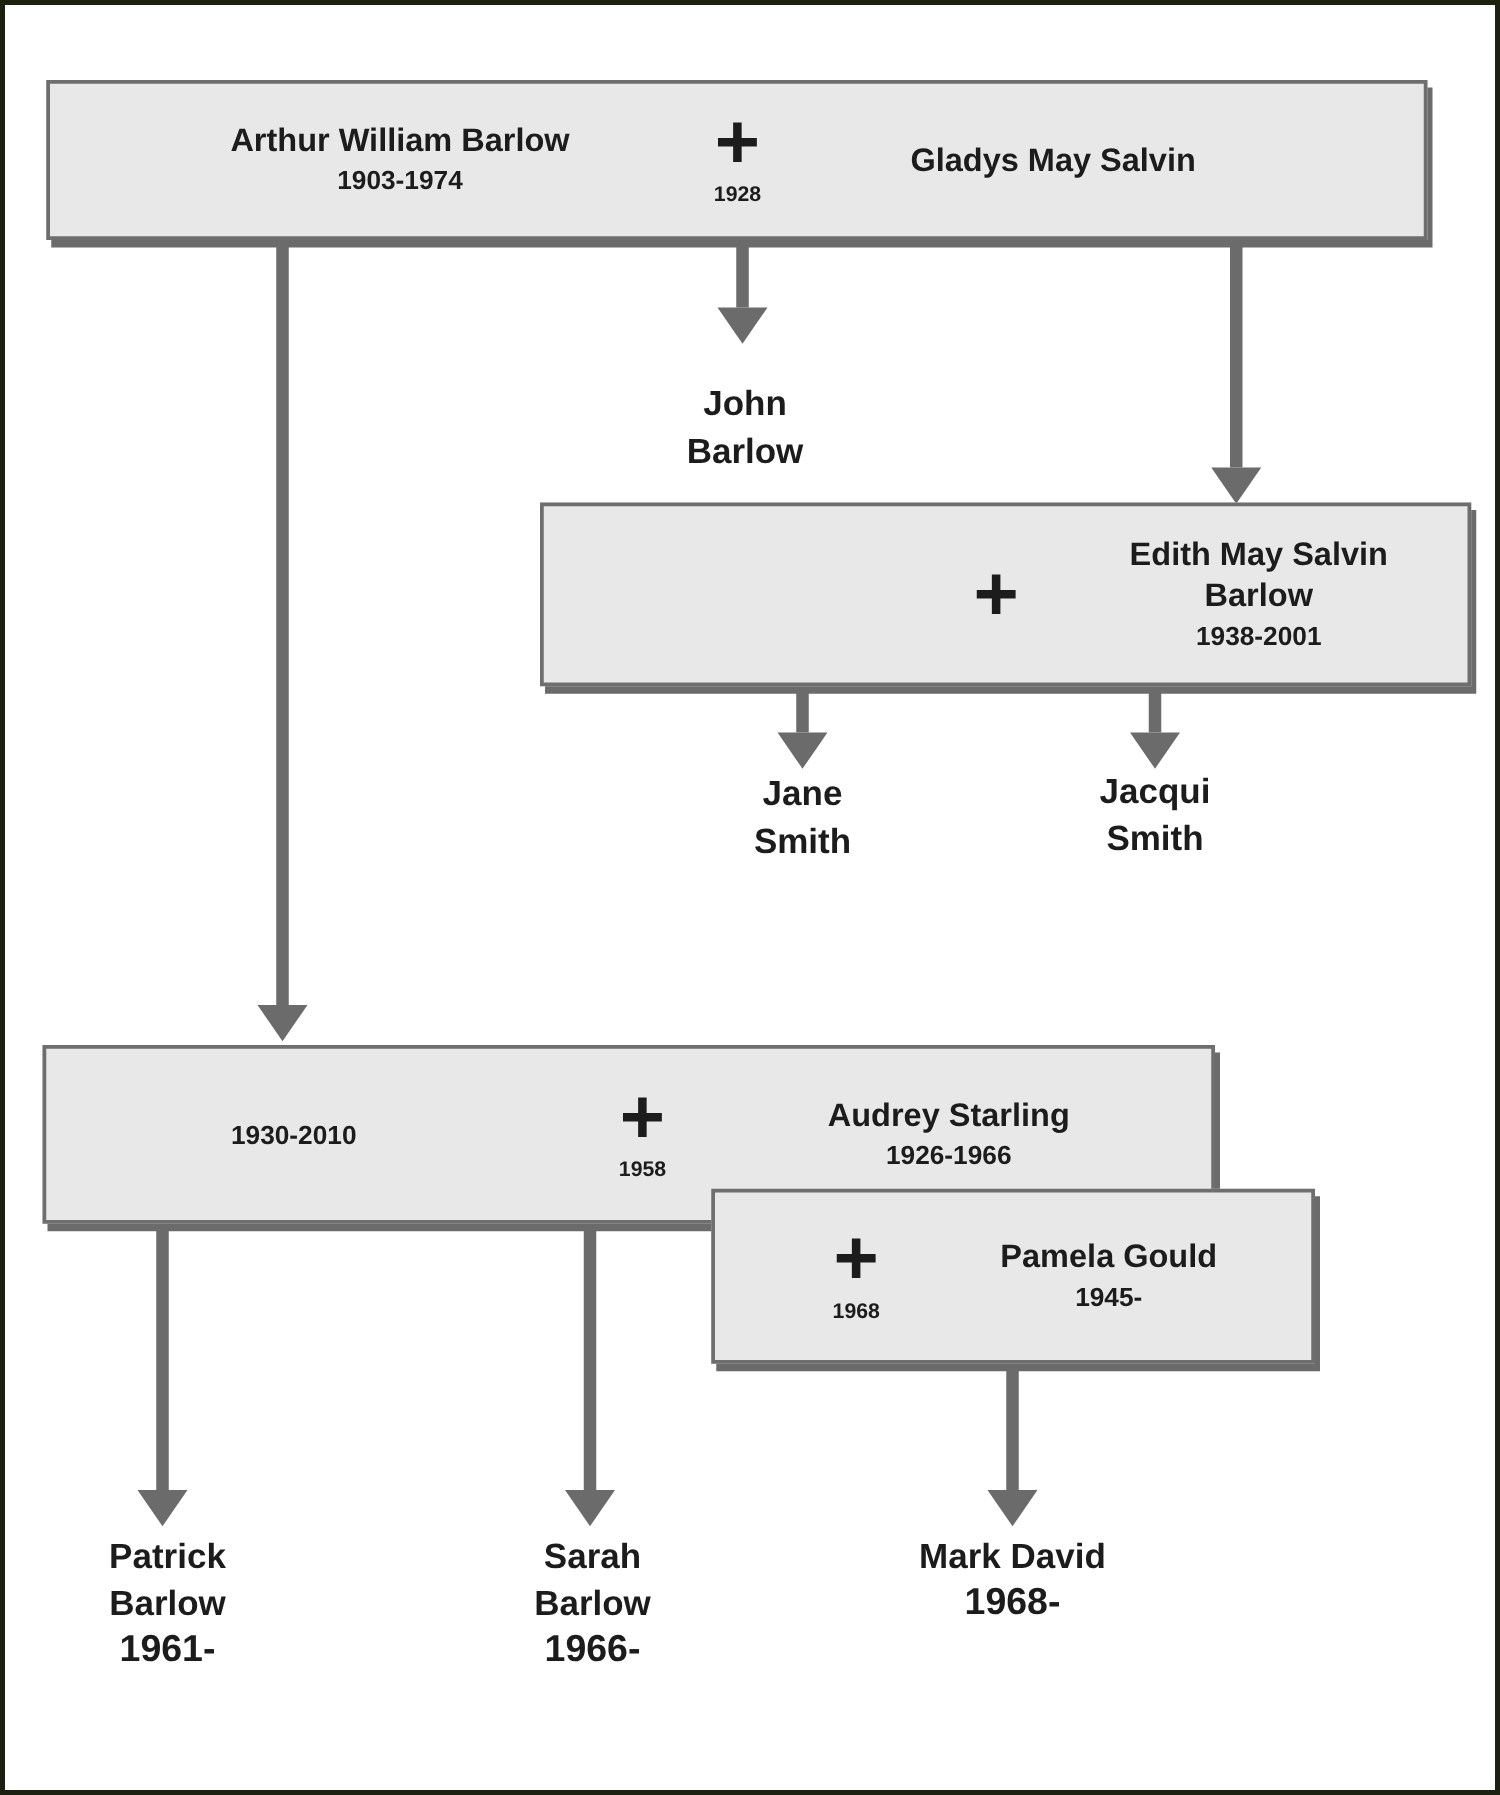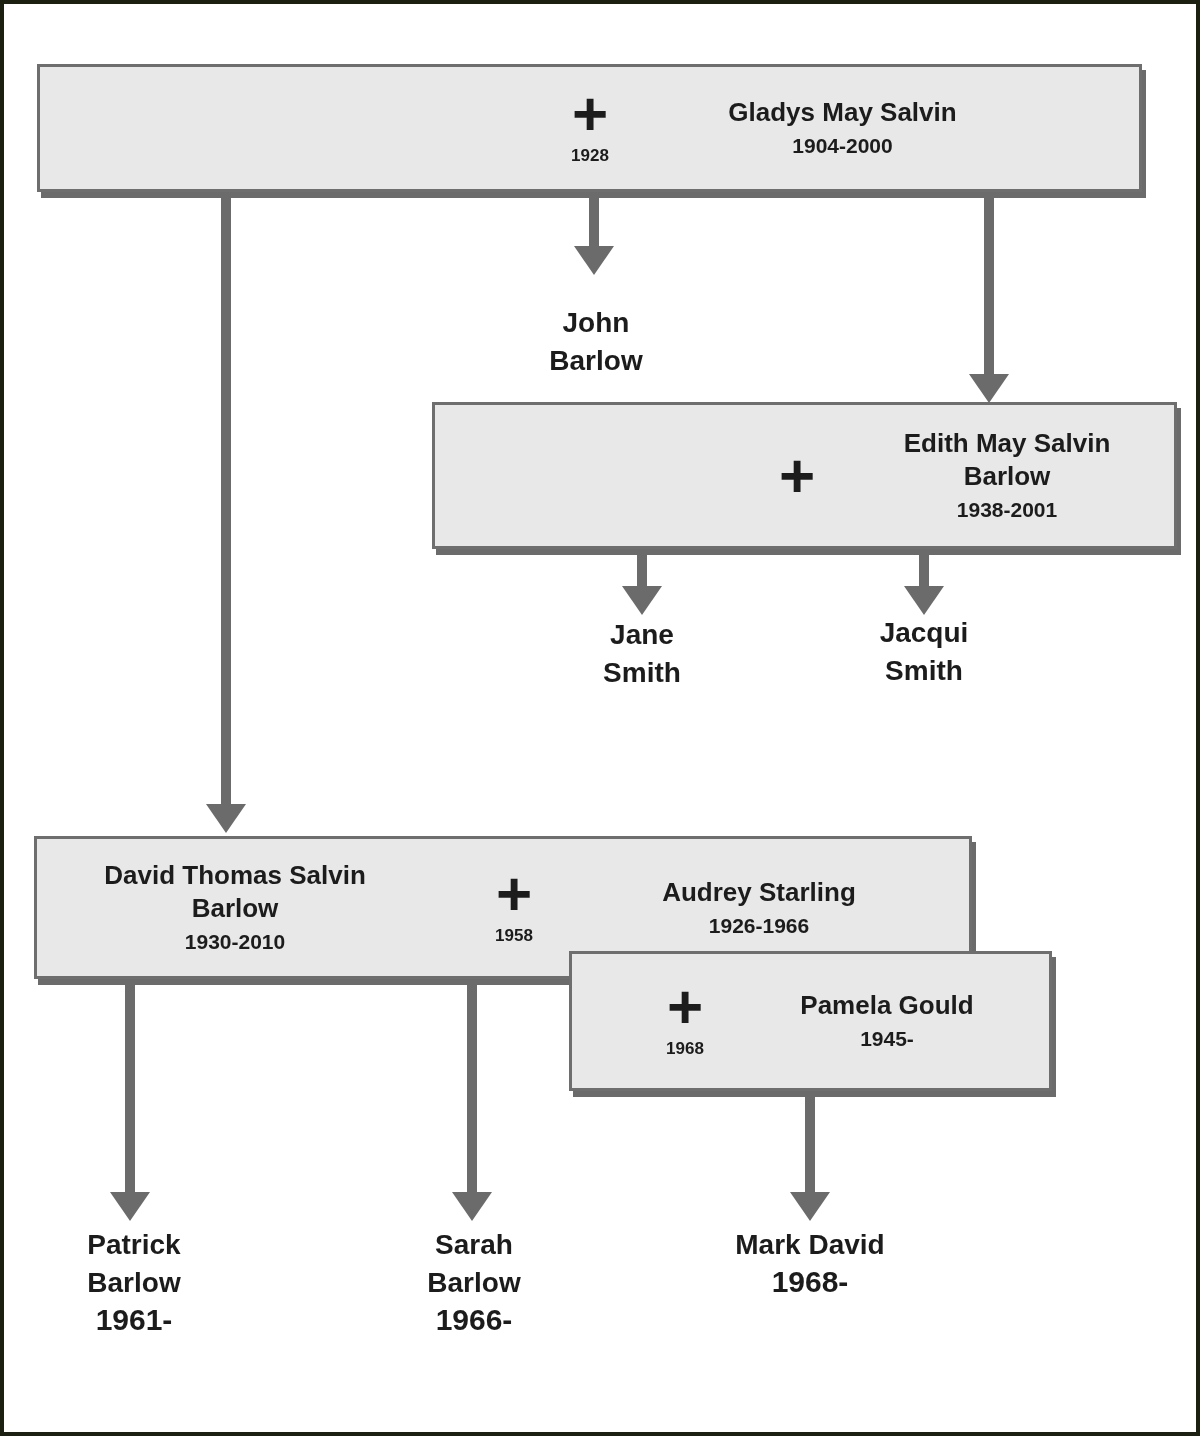--- a/index.html
+++ b/index.html
@@ -61,43 +61,45 @@
   <div class="vline" style="left:121px; top:976px; height:212px;"></div>
   <div class="ahead" style="left:106px; top:1188px;"></div>
 
   <div class="vline" style="left:463px; top:976px; height:212px;"></div>
   <div class="ahead" style="left:448px; top:1188px;"></div>
 
   <div class="vline" style="left:801px; top:1088px; height:100px;"></div>
   <div class="ahead" style="left:786px; top:1188px;"></div>
 
   <div class="cbox" style="left:33px; top:60px; width:1105px; height:128px;">
+    <div class="pblock" style="left:55px; width:450px;">
+      <div class="pname">Arthur William Barlow</div>
+      <div class="pdates">1903-1974</div>
+    </div>
     <div class="plusblock" style="left:495px; width:110px;">
       <div class="plus">+</div>
       <div class="pyear">1928</div>
     </div>
     <div class="pblock" style="left:625px; width:355px;">
       <div class="pname">Gladys May Salvin</div>
-      <div class="pdates">1904-2000</div>
     </div>
   </div>
 
   <div class="cbox" style="left:428px; top:398px; width:745px; height:147px;">
     <div class="plusblock" style="left:312px; width:100px;">
       <div class="plus">+</div>
     </div>
     <div class="pblock" style="left:437px; width:270px;">
       <div class="pname">Edith May Salvin Barlow</div>
       <div class="pdates">1938-2001</div>
     </div>
   </div>
 
   <div class="cbox" style="left:30px; top:832px; width:938px; height:143px;">
     <div class="pblock" style="left:28px; width:340px;">
-      <div class="pname">David Thomas Salvin Barlow</div>
       <div class="pdates">1930-2010</div>
     </div>
     <div class="plusblock" style="left:420px; width:114px;">
       <div class="plus">+</div>
       <div class="pyear">1958</div>
     </div>
     <div class="pblock" style="left:562px; width:320px;">
       <div class="pname">Audrey Starling</div>
       <div class="pdates">1926-1966</div>
     </div>

